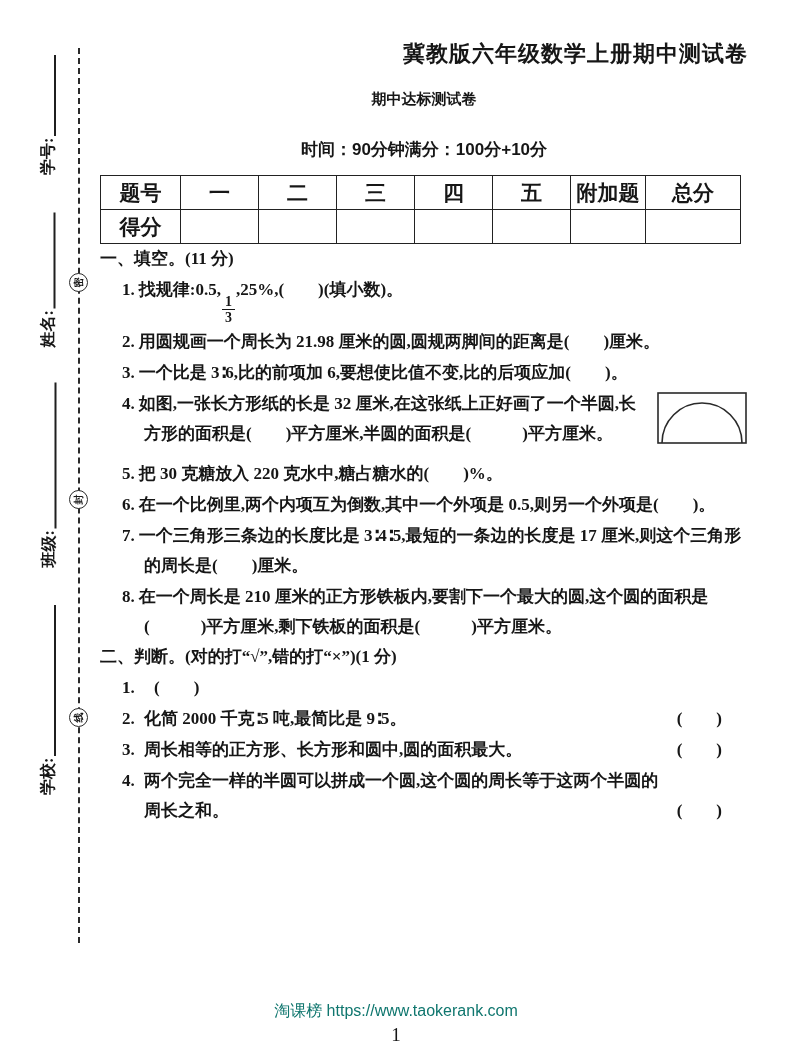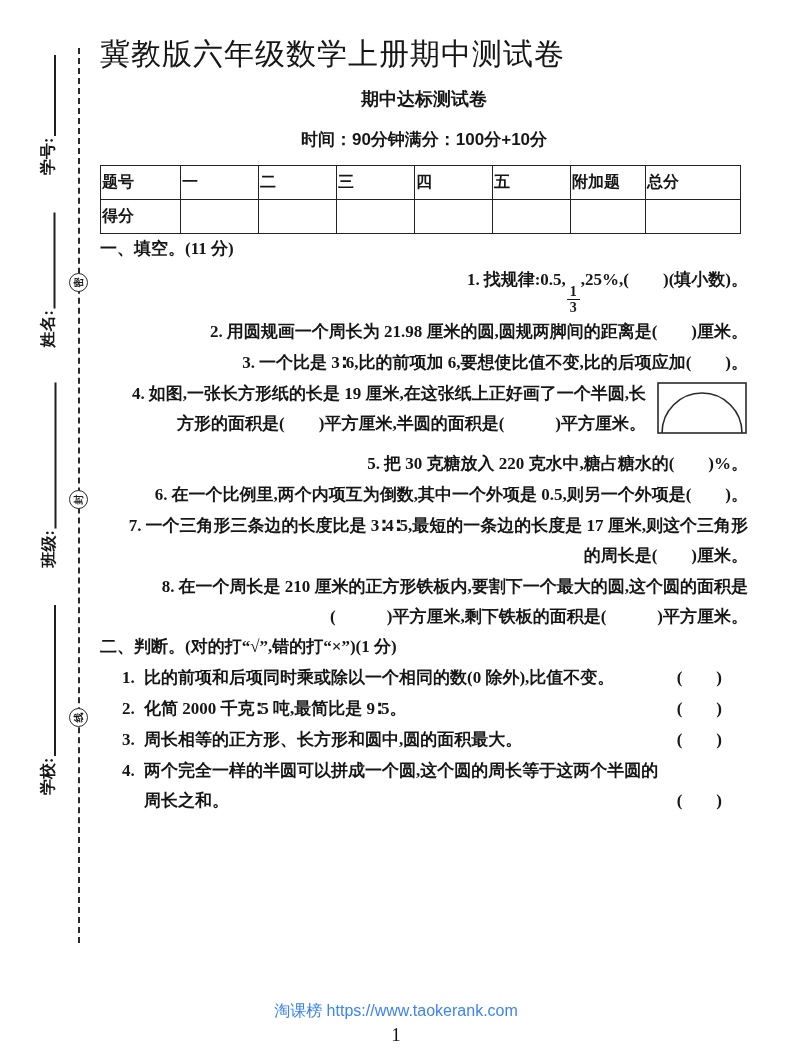--- a/index.html
+++ b/index.html
@@ -24,34 +24,34 @@
   .sf4{width:190px;left:-47px;top:689px;}
   .seal{
     position:absolute;left:69px;width:17px;height:17px;border:1.5px solid #2a2a2a;
     border-radius:50%;background:#fff;display:flex;align-items:center;justify-content:center;
     font-size:10px;font-weight:bold;transform:rotate(-90deg);line-height:1;
   }
   .seal-mi{top:273px;} .seal-feng{top:490px;} .seal-xian{top:708px;}
   
   .main{position:absolute;left:100px;top:36px;width:648px;}
   .sans{font-family:"Liberation Sans","DejaVu Sans",sans-serif;}
-  .title{font-size:30px;font-weight:400;text-align:left;letter-spacing:1px;line-height:36px;}
-  .subtitle{font-size:18px;font-weight:900;text-align:center;margin-top:13px;line-height:28px;}
-  .info{display:flex;justify-content:center;font-size:17px;font-weight:bold;margin-top:15px;line-height:24px;}
+  .title{font-size:22px;font-weight:700;text-align:right;letter-spacing:1px;line-height:36px;}
+  .subtitle{font-size:15px;font-weight:900;text-align:center;margin-top:13px;line-height:28px;}
+  .info{display:flex;justify-content:center;font-size:17px;font-weight:bold;margin-top:25px;line-height:24px;}
   
   table.score{border-collapse:collapse;width:640px;margin-top:13px;table-layout:fixed;}
   table.score td{
-    border:1.6px solid #222;height:31px;text-align:left;vertical-align:middle;
-    font-size:16px;font-weight:bold;font-family:"Liberation Sans","DejaVu Sans",sans-serif;
+    border:1.6px solid #222;height:31px;text-align:center;vertical-align:middle;
+    font-size:21px;font-weight:bold;font-family:"Liberation Sans","DejaVu Sans",sans-serif;
   }
   
   .sec-heading{font-size:17px;font-weight:bold;line-height:30px;}
   .item{
     font-size:17px;font-weight:bold;line-height:30px;
-    padding-left:44px;text-indent:-22px;margin-top:1px;text-align:right;
+    padding-left:44px;text-indent:-22px;margin-top:1px;
   }
   .item .no{padding-right:4px;}
   .frac{
     display:inline-flex;flex-direction:column;align-items:center;vertical-align:-11px;
     line-height:1.1;font-size:14px;margin:0 1px;text-indent:0;
   }
   .frac .fnum{padding:0 3px;border-bottom:1.6px solid #161616;}
   .figure{float:right;margin:2px 0 2px 10px;text-indent:0;}
   .fig4{shape-outside:margin-box;}
   .clearfix::after{content:"";display:block;clear:both;}
@@ -59,21 +59,21 @@
   .jitem{
     display:flex;font-size:17px;font-weight:bold;line-height:30px;
     padding-left:22px;padding-right:26px;margin-top:1px;
   }
   .jitem .no{width:22px;flex:none;}
   .jitem .jtext{flex:1;}
   .jitem .jans{white-space:nowrap;align-self:flex-end;margin-left:10px;}
   
   .watermark{
     position:absolute;top:1001px;left:0;width:100%;text-align:center;
-    font-size:16px;color:#3b82f6;font-family:"Liberation Sans","DejaVu Sans",sans-serif;
+    font-size:16px;color:#0f766e;font-family:"Liberation Sans","DejaVu Sans",sans-serif;
   }
   .pagenum{position:absolute;top:1024px;left:0;width:100%;text-align:center;font-size:19px;color:#161616;}
   svg .stroke{fill:none;stroke:#2a2a2a;stroke-width:1.6;}
 </style>
 </head>
 <body>
 
 <div class="seal-line"></div>
 
 <div class="sfield sf1">
@@ -158,21 +158,21 @@
     <span class="no">3.</span><span>一个比是 3∶6,比的前项加 6,要想使比值不变,比的后项应加(　　)。</span>
   </div>
 
   <div class="item clearfix">
     <span class="figure fig4">
       <svg width="92" height="55" viewBox="0 0 92 55">
         <rect class="stroke" x="2" y="2" width="88" height="50"></rect>
         <path class="stroke" d="M 6 52 A 40 40 0 0 1 86 52"></path>
       </svg>
     </span>
-    <span class="no">4.</span><span>如图,一张长方形纸的长是 19 厘米,在这张纸上正好画了一个半圆,长方形的面积是(　　)平方厘米,半圆的面积是(　　　)平方厘米。</span>
+    <span class="no">4.</span><span>如图,一张长方形纸的长是 32 厘米,在这张纸上正好画了一个半圆,长方形的面积是(　　)平方厘米,半圆的面积是(　　　)平方厘米。</span>
   </div>
 
   <div class="item">
     <span class="no">5.</span><span>把 30 克糖放入 220 克水中,糖占糖水的(　　)%。</span>
   </div>
 
   <div class="item">
     <span class="no">6.</span><span>在一个比例里,两个内项互为倒数,其中一个外项是 0.5,则另一个外项是(　　)。</span>
   </div>
 
@@ -182,21 +182,20 @@
 
   <div class="item">
     <span class="no">8.</span><span>在一个周长是 210 厘米的正方形铁板内,要割下一个最大的圆,这个圆的面积是(　　　)平方厘米,剩下铁板的面积是(　　　)平方厘米。</span>
   </div>
 
 
   <div class="sec-heading">二、判断。(对的打“√”,错的打“×”)(1 分)</div>
 
   <div class="jitem">
     <span class="no">1.</span>
-    <span class="jtext">比的前项和后项同时乘或除以一个相同的数(0 除外),比值不变。</span>
     <span class="jans">(　　)</span>
   </div>
   <div class="jitem">
     <span class="no">2.</span>
     <span class="jtext">化简 2000 千克∶5 吨,最简比是 9∶5。</span>
     <span class="jans">(　　)</span>
   </div>
   <div class="jitem">
     <span class="no">3.</span>
     <span class="jtext">周长相等的正方形、长方形和圆中,圆的面积最大。</span>

